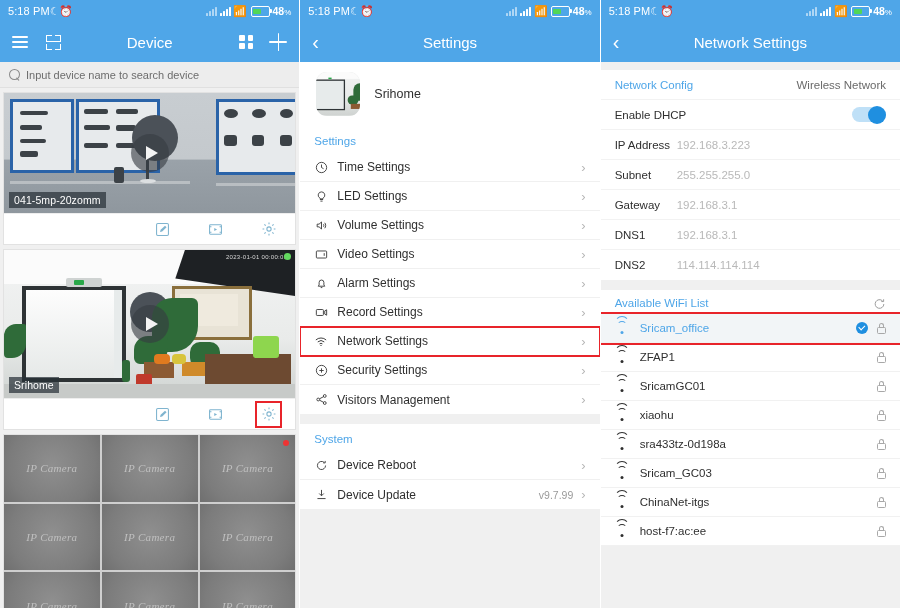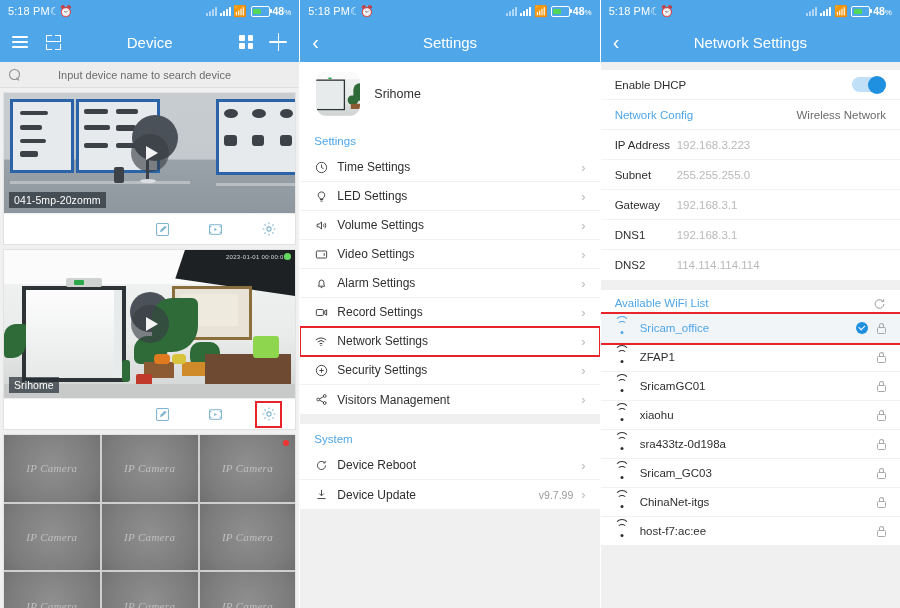--- a/index.html
+++ b/index.html
@@ -63,21 +63,21 @@
   .ic-plus:after{top:0;bottom:0;left:8.2px;width:1.7px;}
   .ic-back{font-size:20px;line-height:1;font-weight:300;}
 
   
   .searchbar{
     height:26px;background:#ededed;border-bottom:1px solid #e0e0e0;
     display:flex;align-items:center;gap:6px;padding:0 9px;box-sizing:border-box;
   }
   .mag{width:9px;height:9px;border:1.3px solid #8a8a8a;border-radius:50%;position:relative;flex:none;transform:rotate(-45deg);}
   .mag:after{content:"";position:absolute;left:3.2px;top:8px;width:1.3px;height:4px;background:#8a8a8a;border-radius:1px;}
-  .search-ph{font-size:11px;color:#6d6d6d;margin-left:32px;}
+  .search-ph{font-size:11px;color:#6d6d6d;}
 
   .card{background:#fff;margin:4px 3px 0 3px;border:1px solid #e2e2e2;}
   .preview{height:120px;position:relative;overflow:hidden;}
   .thumb-label{
     position:absolute;left:5px;bottom:5px;background:rgba(40,48,55,.72);color:#fff;
     font-size:10.5px;padding:2px 5px;letter-spacing:.1px;
   }
   .playbtn{
     position:absolute;left:50%;top:50%;transform:translate(-50%,-50%);
     width:38px;height:38px;border-radius:50%;background:rgba(55,60,66,.62);
@@ -622,28 +622,28 @@
     <div class="appbar">
       <span class="ic ic-back">‹</span>
       <span class="title">Network Settings</span>
     </div>
 
     <div class="nbody">
       <div class="gap" style="height:8px"></div>
 
       <div class="ncard">
         <div class="nrow">
+          <span class="ncfg">Network Config</span>
+          <span class="nwifi">Wireless Network</span>
+        </div>
+        <div class="nrow">
           <span class="nkey" style="min-width:0">Enable DHCP</span>
           <span class="toggle">
               <b></b>
             </span>
-        </div>
-        <div class="nrow">
-          <span class="ncfg">Network Config</span>
-          <span class="nwifi">Wireless Network</span>
         </div>
         <div class="nrow">
           <span class="nkey">IP Address</span>
           <span class="nval">192.168.3.223</span>
         </div>
         <div class="nrow">
           <span class="nkey">Subnet</span>
           <span class="nval">255.255.255.0</span>
         </div>
         <div class="nrow">

